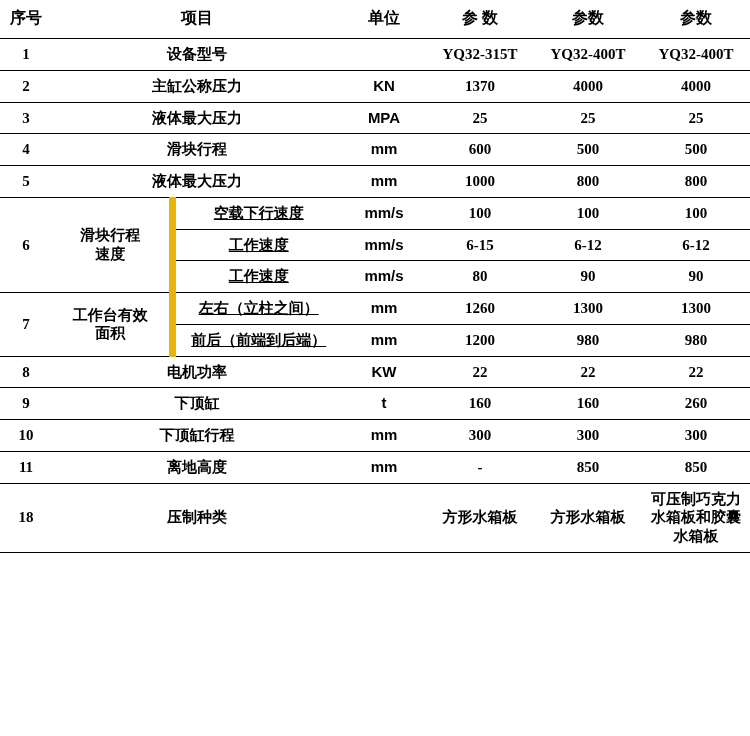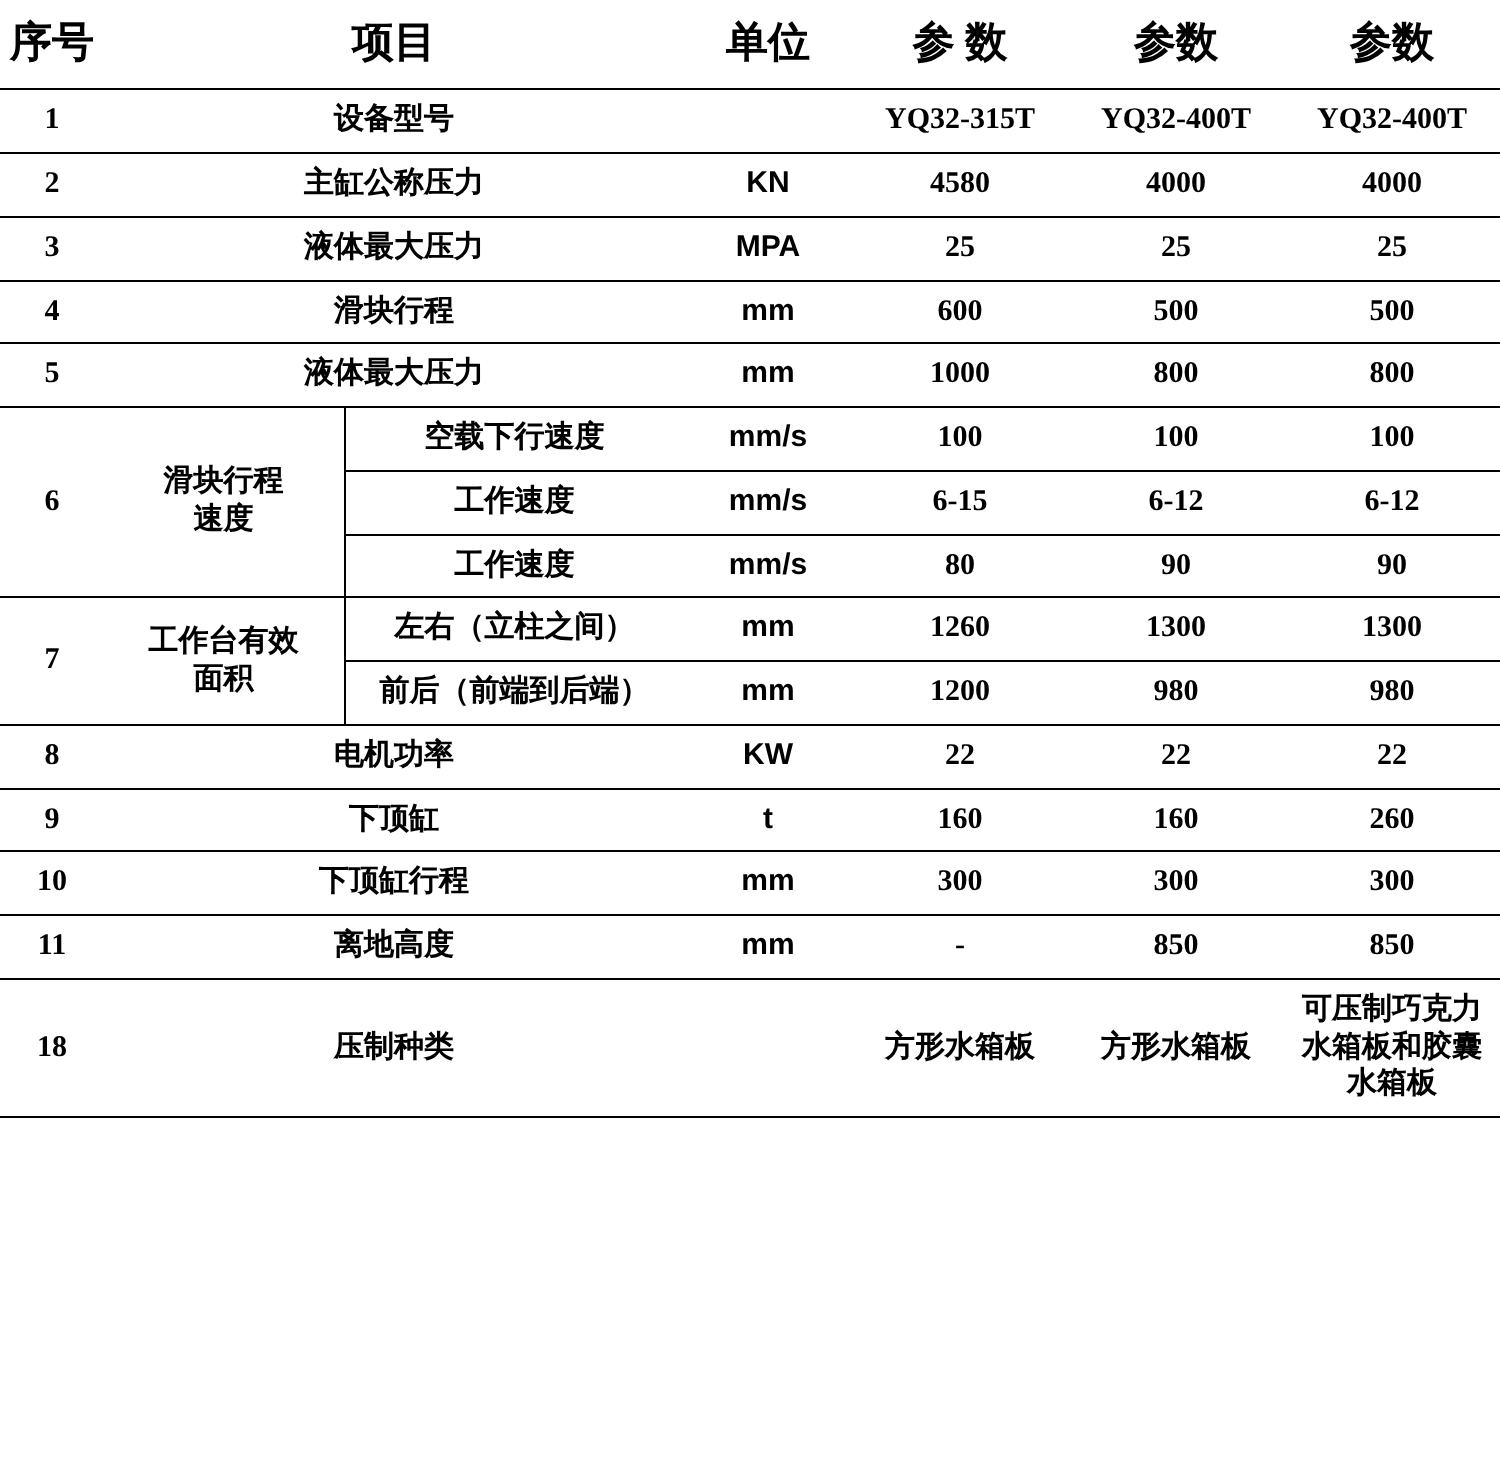--- a/index.html
+++ b/index.html
@@ -24,41 +24,42 @@
     border-bottom: 1px solid #000000;
     text-align: center;
     vertical-align: middle;
     font-size: 15px;
     font-weight: bold;
     padding: 6px 2px;
     line-height: 1.25;
   }
   #spec-table tr.header td {
     border-top: none;
-    font-size: 21px;
+    font-size: 16px;
     padding: 8px 2px 10px 2px;
   }
   .col-no    { width: 52px; }
   .col-item  { width: 120px; }
   .col-sub   { width: 170px; }
   .col-unit  { width: 84px; }
   .col-val   { width: 108px; }
   .item-cell {
     text-align: left;
     padding-left: 22px;
     font-family: Liberation Serif, serif;
   }
   .item-cell.centered {
     text-align: center;
     padding-left: 2px;
   }
   .sub-cell {
     text-align: left;
     padding-left: 10px;
-    border-left: 1px solid #eab308;
+    border-left: 7px solid #eab308;
+    text-decoration: underline;
   }
   .group-item {
     border-right: 1px solid #000000;
   }
   .multi-line { line-height: 1.3; }
   .unit-mono {
     font-family: Liberation Sans, sans-serif;
     font-size: 13px;
   }
 </style>
@@ -91,21 +92,21 @@
       <td class="unit-mono"></td>
       <td>YQ32-315T</td>
       <td>YQ32-400T</td>
       <td>YQ32-400T</td>
     </tr>
 
     <tr>
       <td>2</td>
       <td colspan="2" class="item-cell">主缸公称压力</td>
       <td class="unit-mono">KN</td>
-      <td>4580</td>
+      <td>1370</td>
       <td>4000</td>
       <td>4000</td>
     </tr>
 
     <tr>
       <td>3</td>
       <td colspan="2" class="item-cell">液体最大压力</td>
       <td class="unit-mono">MPA</td>
       <td>25</td>
       <td>25</td>

